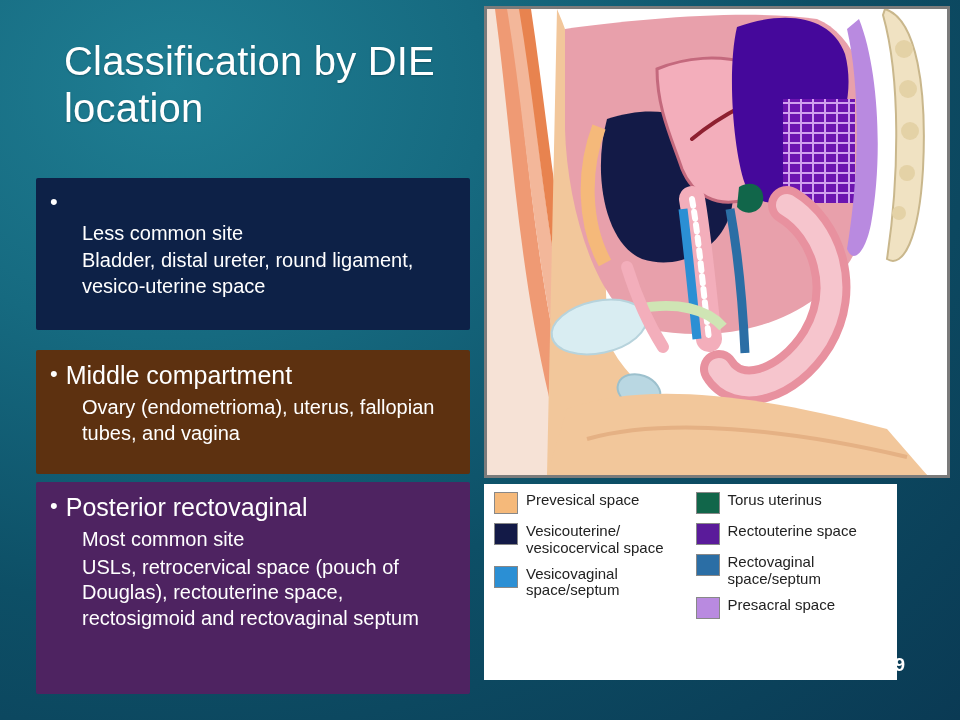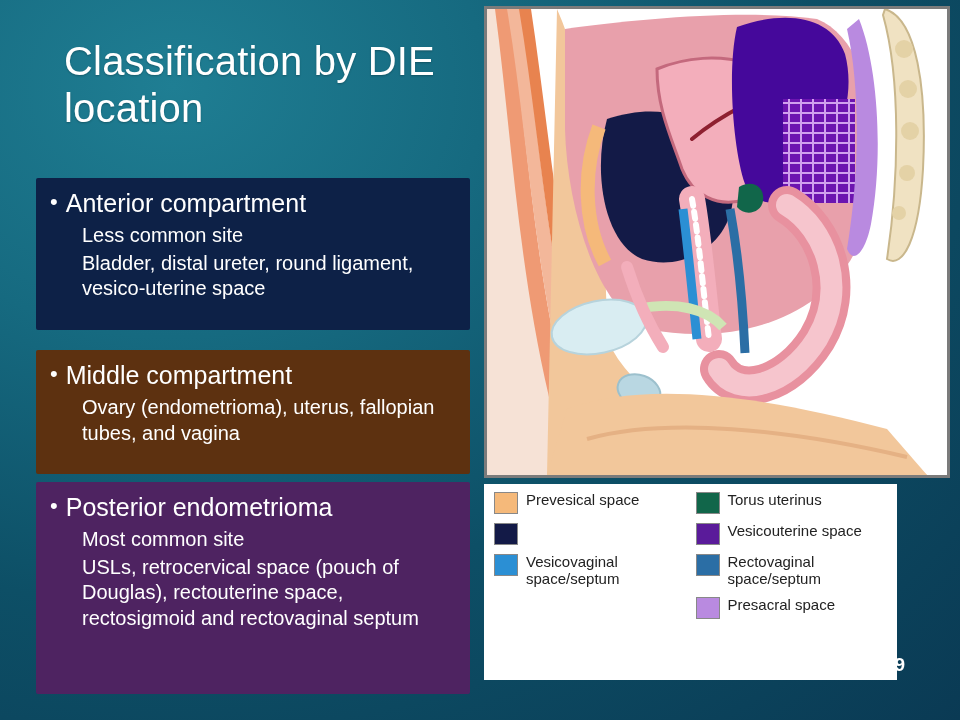--- a/index.html
+++ b/index.html
@@ -69,38 +69,37 @@
 </head>
 <body>
 
 <div class="slide">
 
   <div class="title">Classification by DIE location</div>
 
   <div class="box" id="box-anterior">
     <div class="head">
       <span class="dot">•</span>
-      <span>Anterior compartment</span>
     </div>
     <div class="sub">Less common site</div>
     <div class="sub">Bladder, distal ureter, round ligament, vesico-uterine space</div>
   </div>
 
   <div class="box" id="box-middle">
     <div class="head">
       <span class="dot">•</span>
       <span>Middle compartment</span>
     </div>
     <div class="sub">Ovary (endometrioma), uterus, fallopian tubes, and vagina</div>
   </div>
 
   <div class="box" id="box-posterior">
     <div class="head">
       <span class="dot">•</span>
-      <span>Posterior endometrioma</span>
+      <span>Posterior rectovaginal</span>
     </div>
     <div class="sub">Most common site</div>
     <div class="sub">USLs, retrocervical space (pouch of Douglas), rectouterine space, rectosigmoid and rectovaginal septum</div>
   </div>
 
   <div class="figure-wrap">
     <svg viewBox="0 0 460 466" width="460" height="466">
       <rect x="0" y="0" width="460" height="466" fill="#ffffff"></rect>
 
       <path d="M10,0 C30,120 35,260 70,400 L70,466 L0,466 L0,0 Z" fill="#f6e2d6"></path>
@@ -181,34 +180,35 @@
   </div>
 
   <div class="legend">
     <div class="legend-col">
       <div class="legend-item">
         <span class="swatch" style="background:#f5b97a"></span>
         <span class="legend-label">Prevesical space</span>
       </div>
       <div class="legend-item">
         <span class="swatch" style="background:#131a47"></span>
+        <span class="legend-label">Vesicouterine/ vesicocervical space</span>
       </div>
       <div class="legend-item">
         <span class="swatch" style="background:#2b8fd4"></span>
         <span class="legend-label">Vesicovaginal space/septum</span>
       </div>
     </div>
     <div class="legend-col">
       <div class="legend-item">
         <span class="swatch" style="background:#11664a"></span>
         <span class="legend-label">Torus uterinus</span>
       </div>
       <div class="legend-item">
         <span class="swatch" style="background:#5a1b9a"></span>
-        <span class="legend-label">Vesicouterine space</span>
+        <span class="legend-label">Rectouterine space</span>
       </div>
       <div class="legend-item">
         <span class="swatch" style="background:#2b6ea5"></span>
         <span class="legend-label">Rectovaginal space/septum</span>
       </div>
       <div class="legend-item">
         <span class="swatch" style="background:#b98ae0"></span>
         <span class="legend-label">Presacral space</span>
       </div>
     </div>

